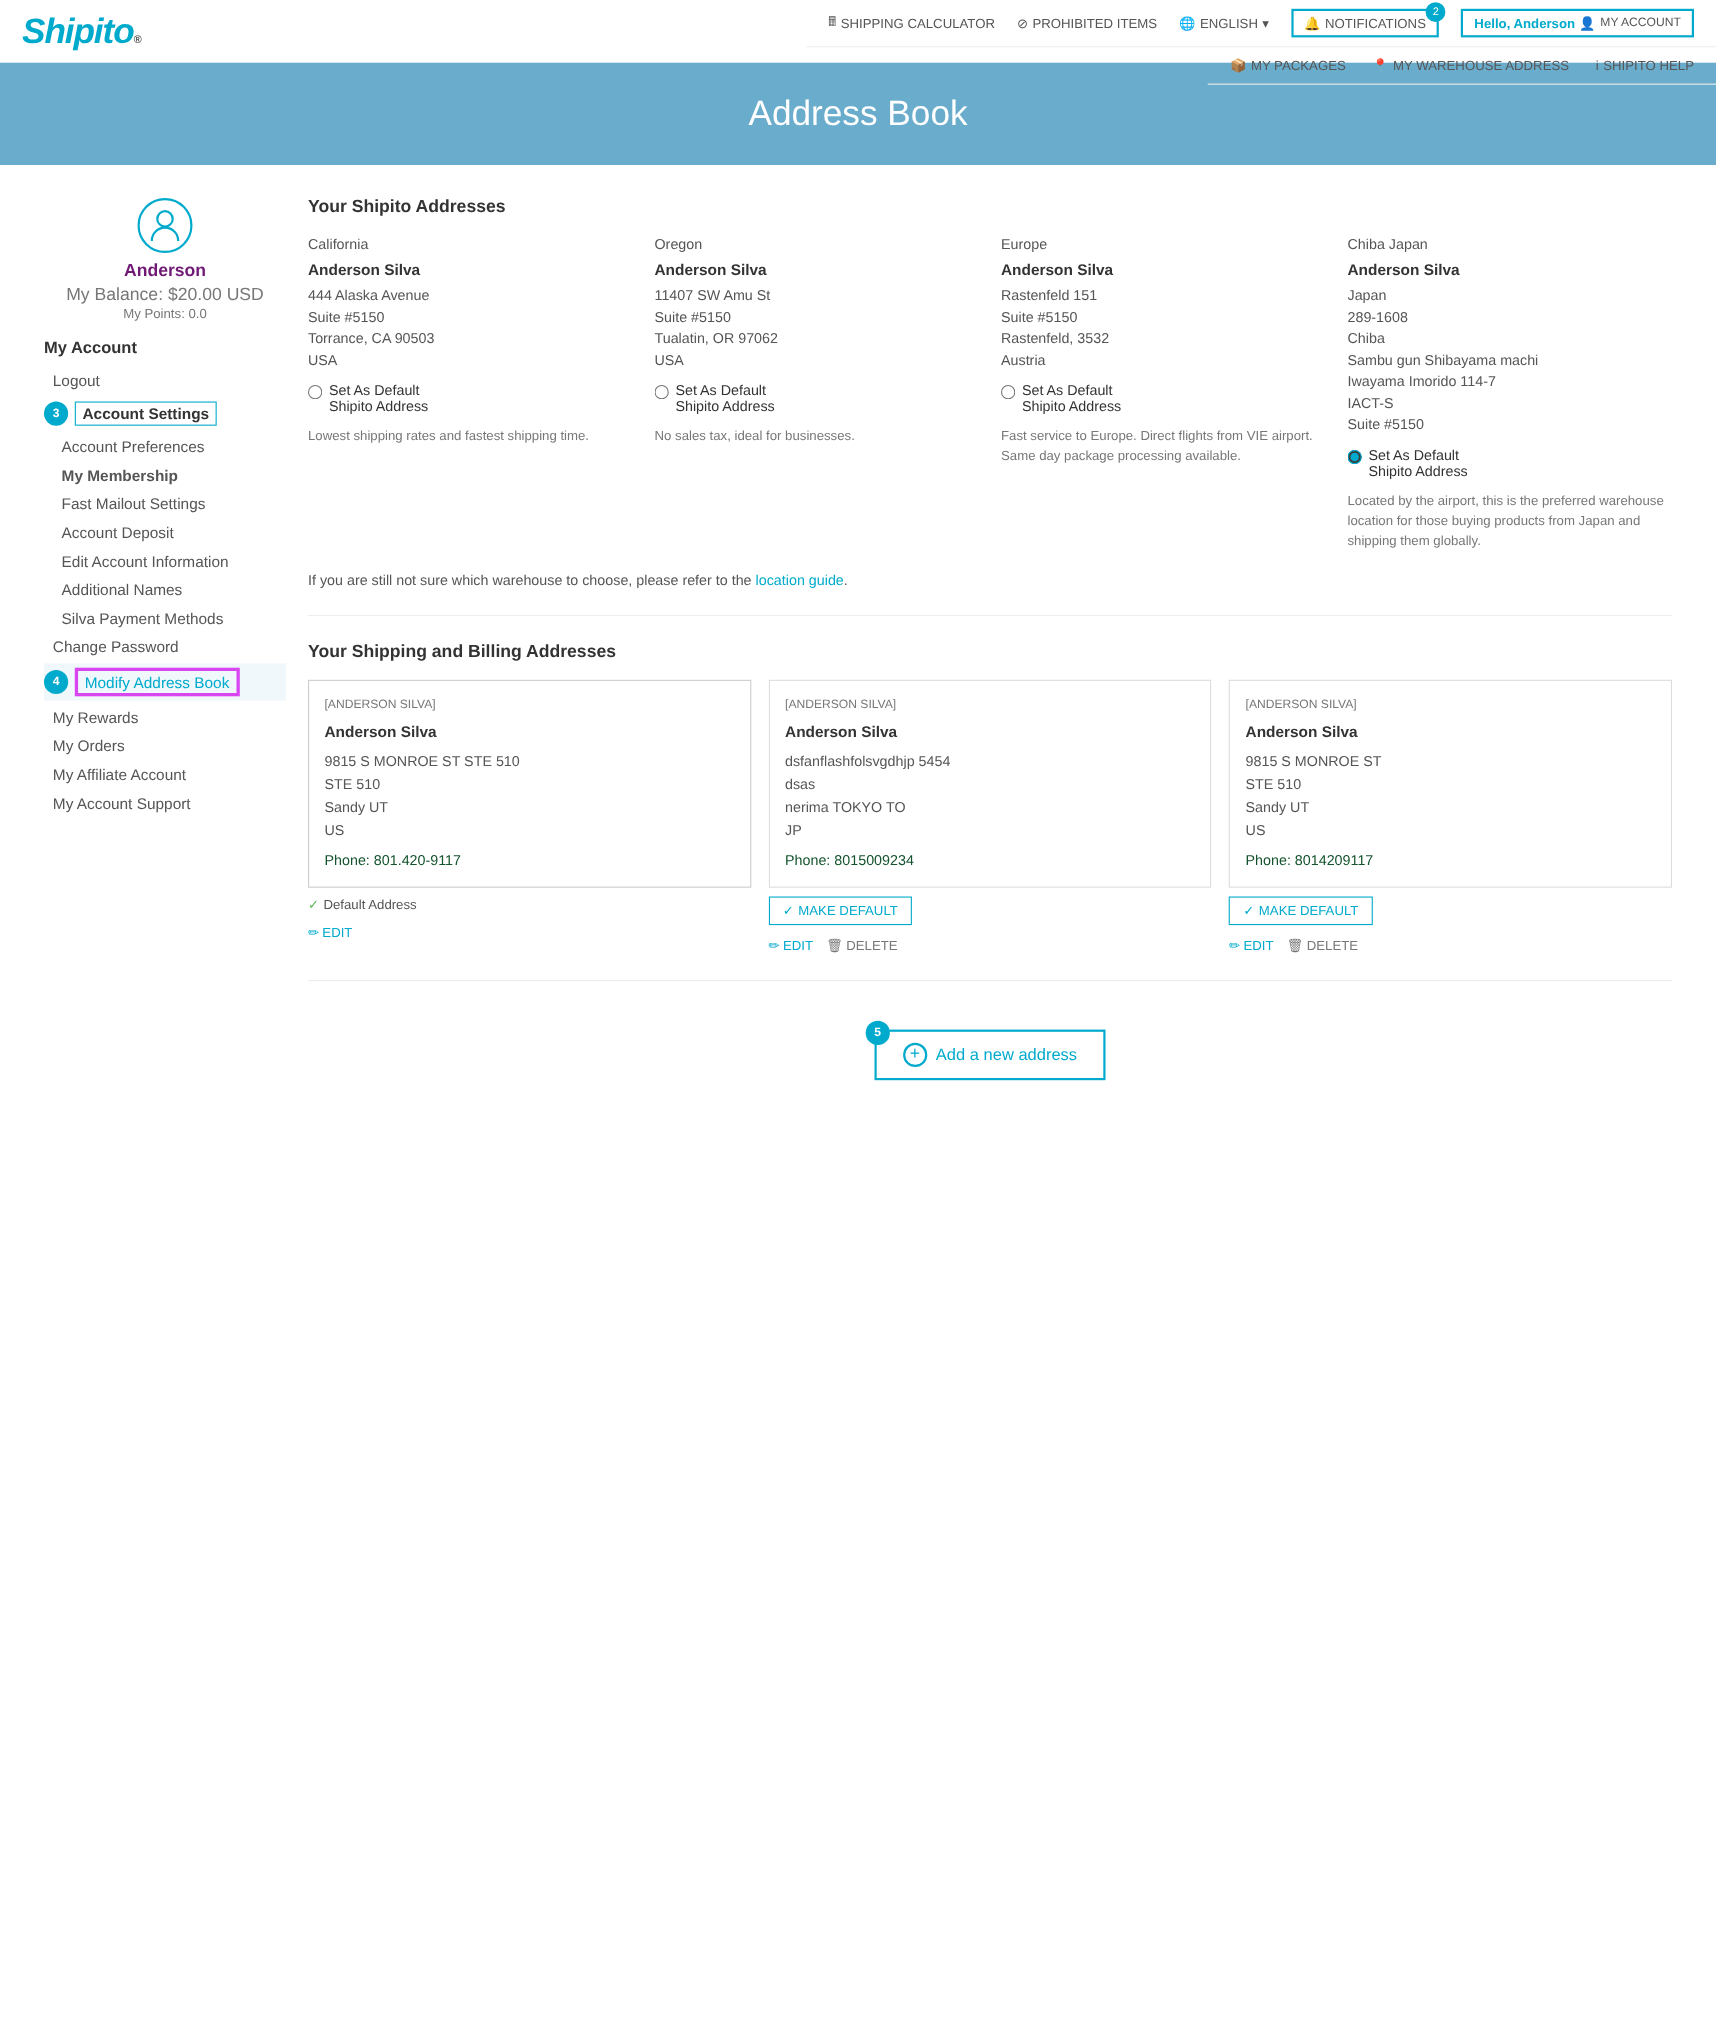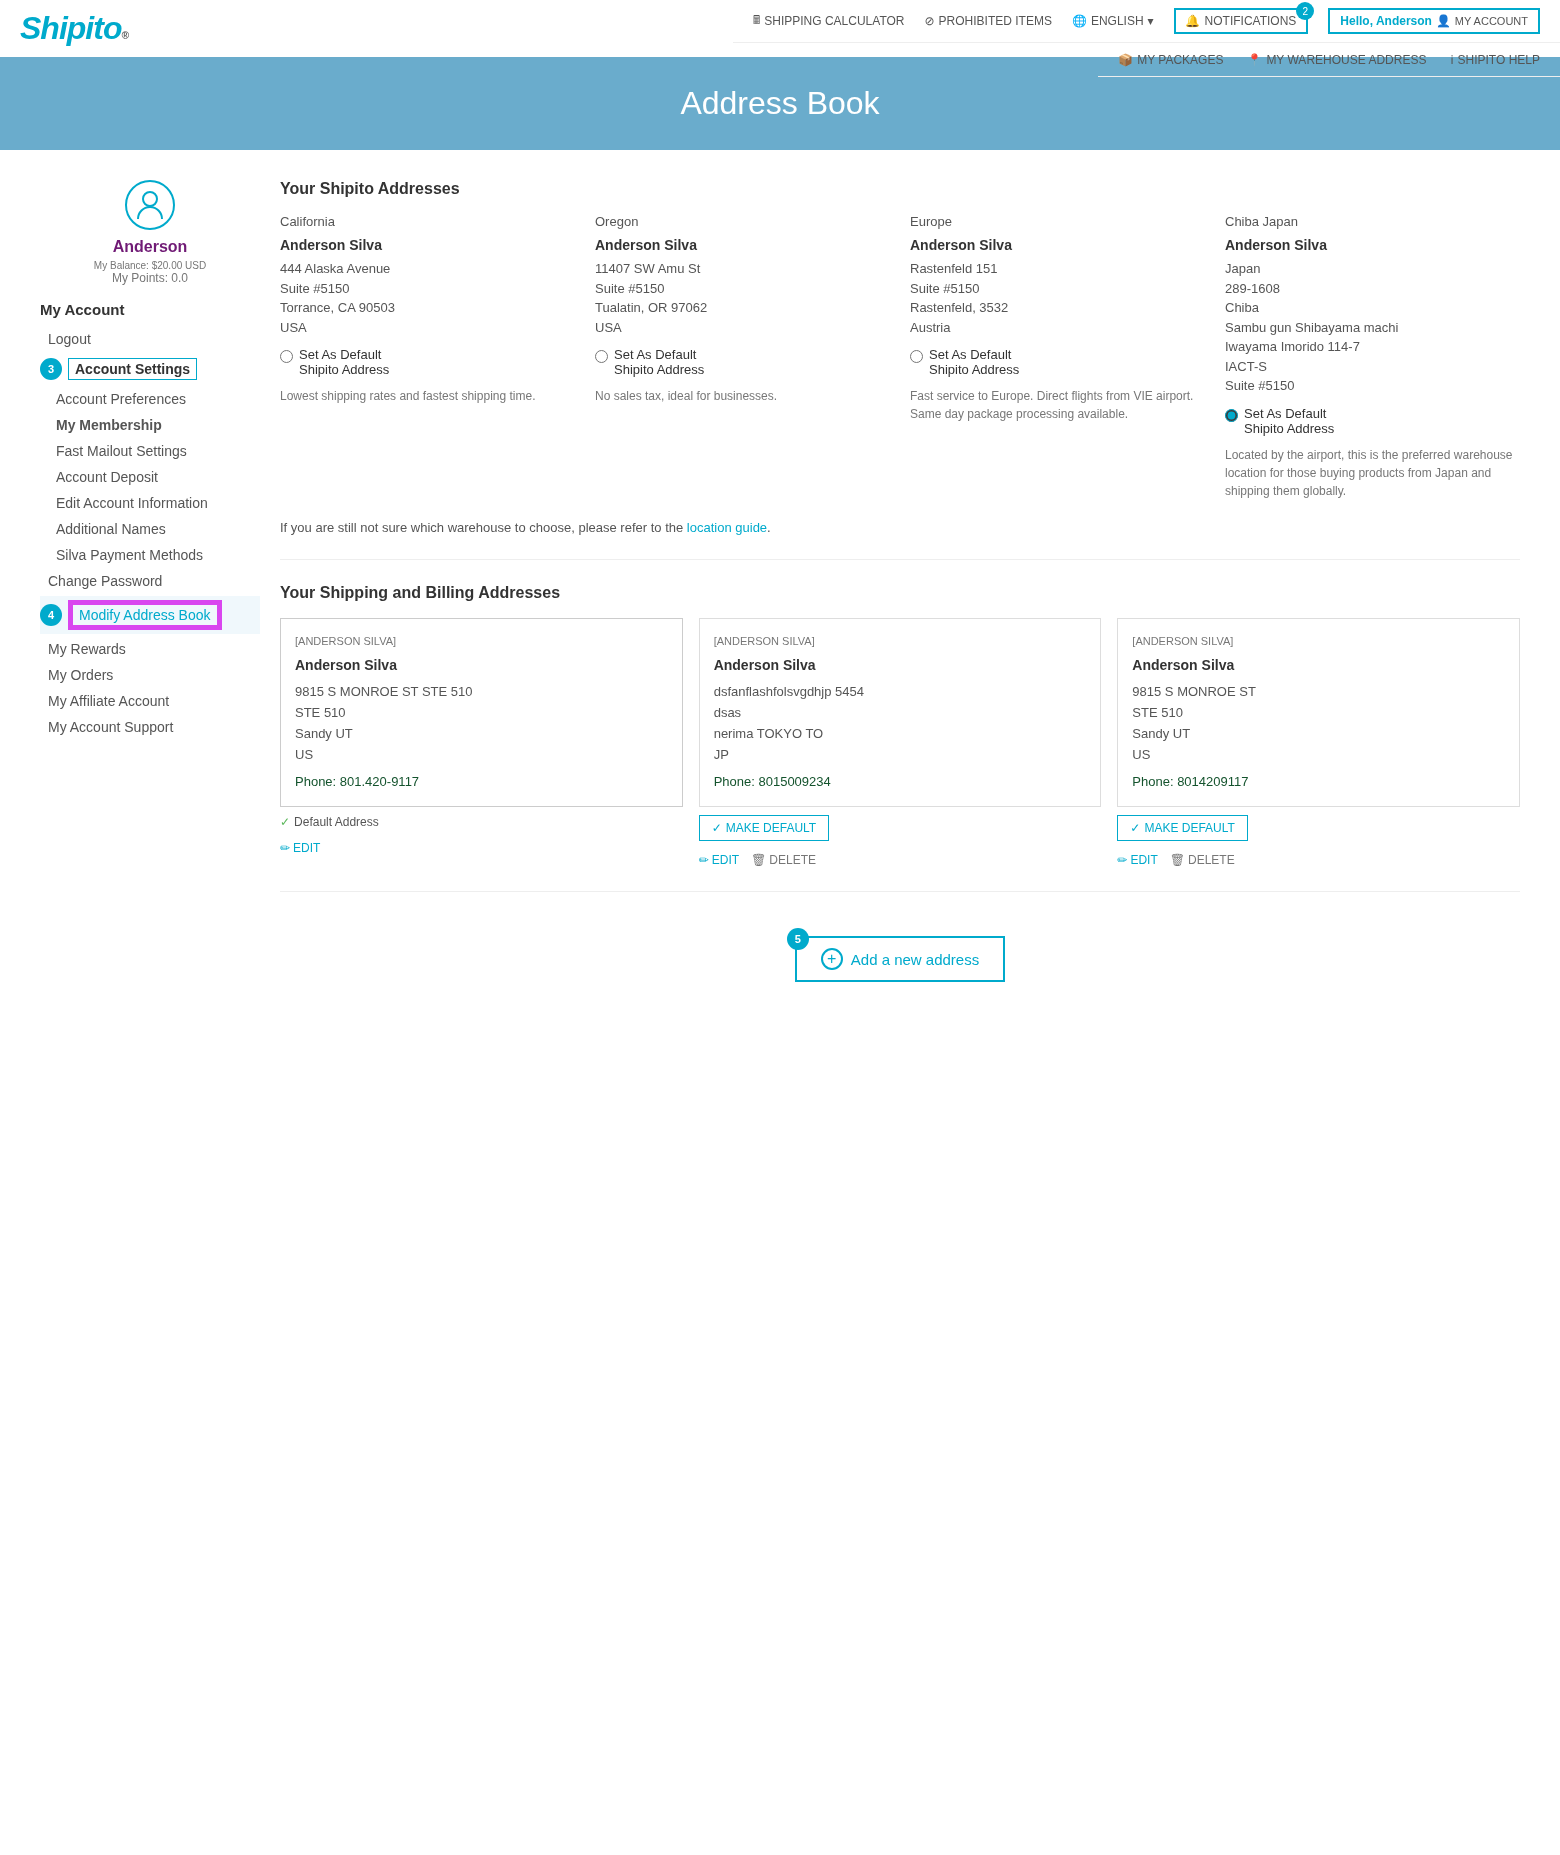--- a/index.html
+++ b/index.html
@@ -53,21 +53,21 @@
     .user-avatar {
       display: flex; flex-direction: column; align-items: center;
       margin-bottom: 16px;
     }
     .avatar-icon {
       width: 50px; height: 50px; border-radius: 50%;
       border: 2px solid #00aacc; display: flex; align-items: center; justify-content: center;
       color: #00aacc; font-size: 24px; margin-bottom: 8px;
     }
     .user-name { font-size: 16px; font-weight: bold; color: #701a75; }
-    .user-balance { font-size: 10px; color: #777; margin-top: 4px; }
+    .user-balance { font-size: 16px; color: #777; margin-top: 4px; }
     .user-points { font-size: 12px; color: #777; }
 
     .sidebar-section-title { font-weight: bold; font-size: 15px; color: #333; margin: 16px 0 8px 0; }
     .sidebar-item {
       display: block; padding: 5px 8px; color: #555; font-size: 14px;
       cursor: pointer; text-decoration: none;
     }
     .sidebar-badge {
       display: inline-flex; align-items: center; justify-content: center;
       background: #00aacc; color: #fff; border-radius: 50%;
@@ -232,21 +232,21 @@
     <a class="sidebar-item" style="padding-left:16px;">Fast Mailout Settings</a>
     <a class="sidebar-item" style="padding-left:16px;">Account Deposit</a>
     <a class="sidebar-item" style="padding-left:16px;">Edit Account Information</a>
     <a class="sidebar-item" style="padding-left:16px;">Additional Names</a>
     <a class="sidebar-item" style="padding-left:16px;">Silva Payment Methods</a>
 
     <a class="sidebar-item">Change Password</a>
 
     <div class="sidebar-item-with-badge" style="background:#f0f8fc;">
       <span class="sidebar-badge">4</span>
-      <span style="color:#00aacc;border:5px solid #d946ef;padding:2px 6px;background:#f0f8fc;">Modify Address Book</span>
+      <span style="color:#00aacc;border:3px solid #d946ef;padding:2px 6px;background:#f0f8fc;">Modify Address Book</span>
     </div>
 
     <a class="sidebar-item">My Rewards</a>
     <a class="sidebar-item">My Orders</a>
     <a class="sidebar-item">My Affiliate Account</a>
     <a class="sidebar-item">My Account Support</a>
   </div>
 
   <div class="content">
 

